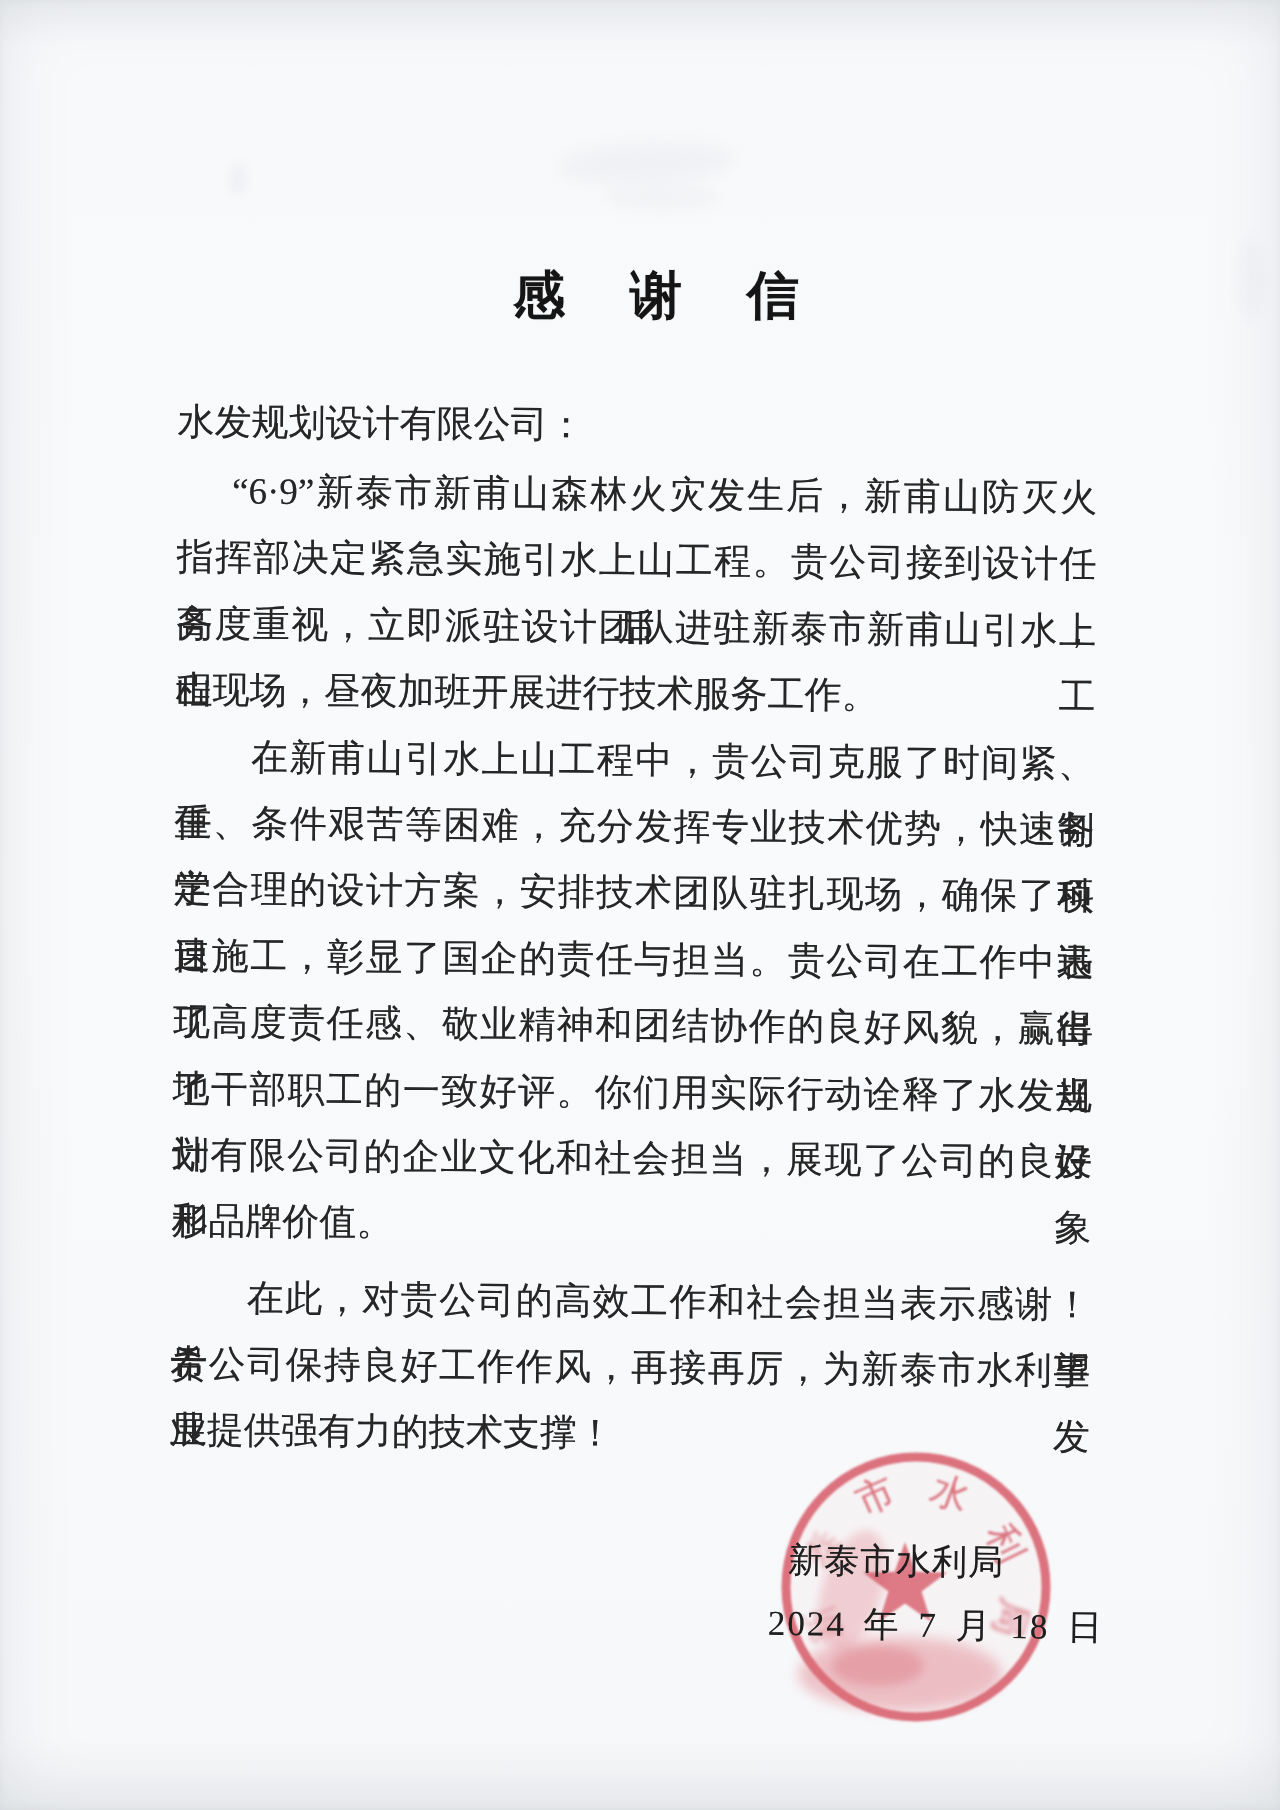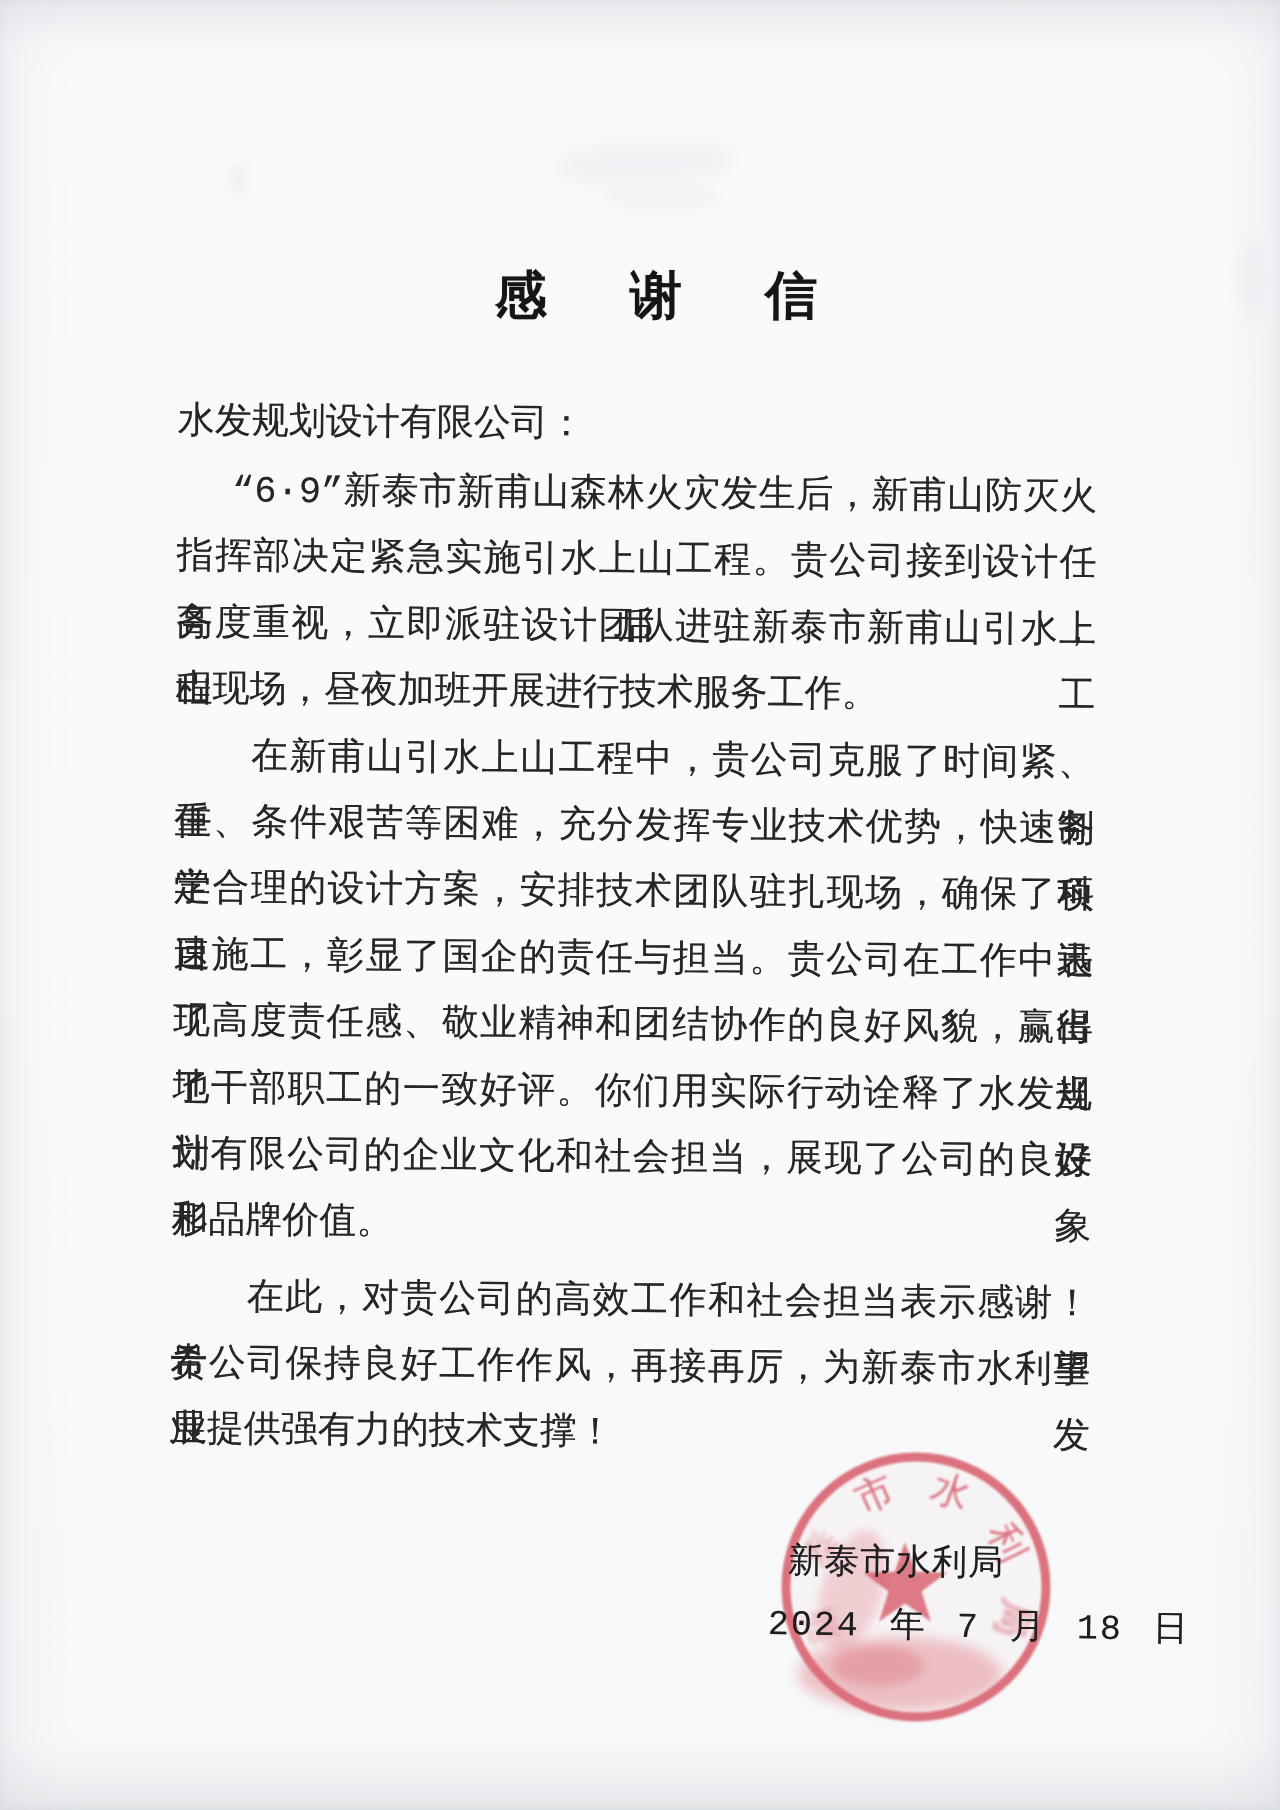--- a/index.html
+++ b/index.html
@@ -1,21 +1,21 @@
 <!DOCTYPE html>
 <html><head>
 <meta charset="utf-8">
 <style>
   html,body{margin:0;padding:0;background:#e8eaec;}
   .page{
     position:relative;
     width:1280px;height:1810px;
     background:linear-gradient(180deg,#f0f2f4 0%,#f8f9fb 2.5%,#f9fafb 50%,#f7f8fa 96%,#eef0f2 100%);
     overflow:hidden;
-    font-family:Liberation Mono, monospace;
+    font-family:Liberation Serif, serif;
   }
   .page::before{
     content:"";position:absolute;inset:0;pointer-events:none;
     box-shadow:inset 0 0 70px rgba(125,132,142,.16), inset 0 0 10px rgba(125,132,142,.08);
   }
   .smudge{position:absolute;pointer-events:none;border-radius:50%;}
   .smudge.s1{left:556px;top:142px;width:180px;height:42px;background:#a7adb5;opacity:.10;filter:blur(9px);transform:rotate(-3deg);}
   .smudge.s2{left:604px;top:186px;width:118px;height:24px;background:#a7adb5;opacity:.08;filter:blur(7px);}
   .smudge.s3{left:228px;top:162px;width:20px;height:34px;background:#aab0b8;opacity:.10;filter:blur(5px);}
   .smudge.s4{left:1238px;top:236px;width:26px;height:86px;background:#aab0b8;opacity:.08;filter:blur(7px);}

